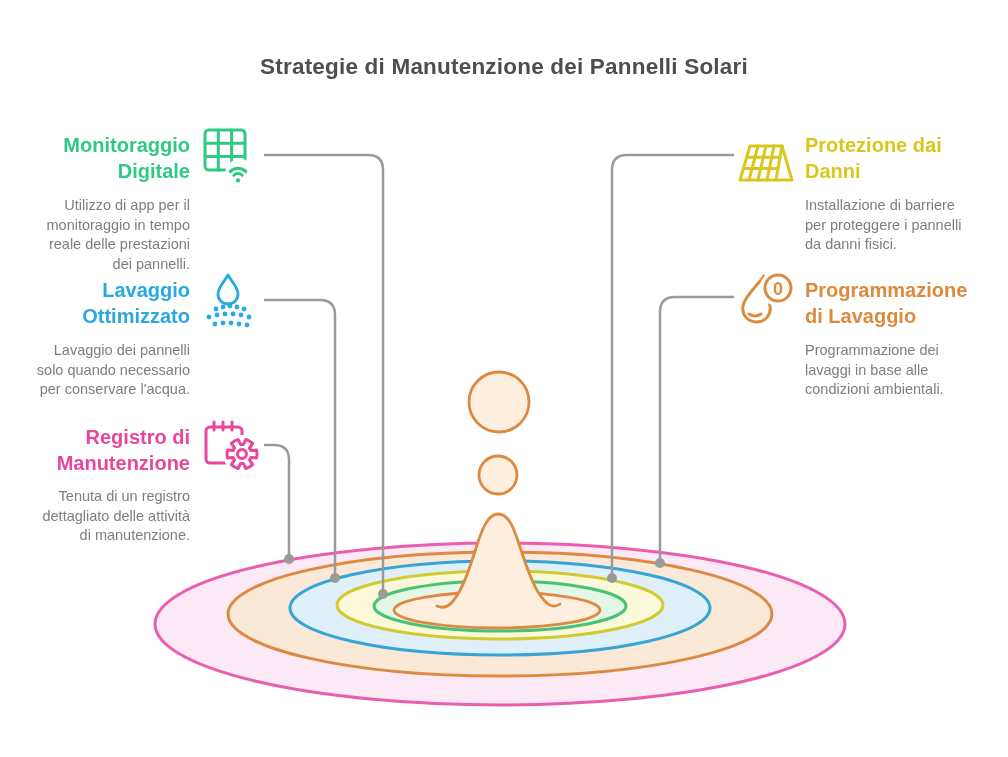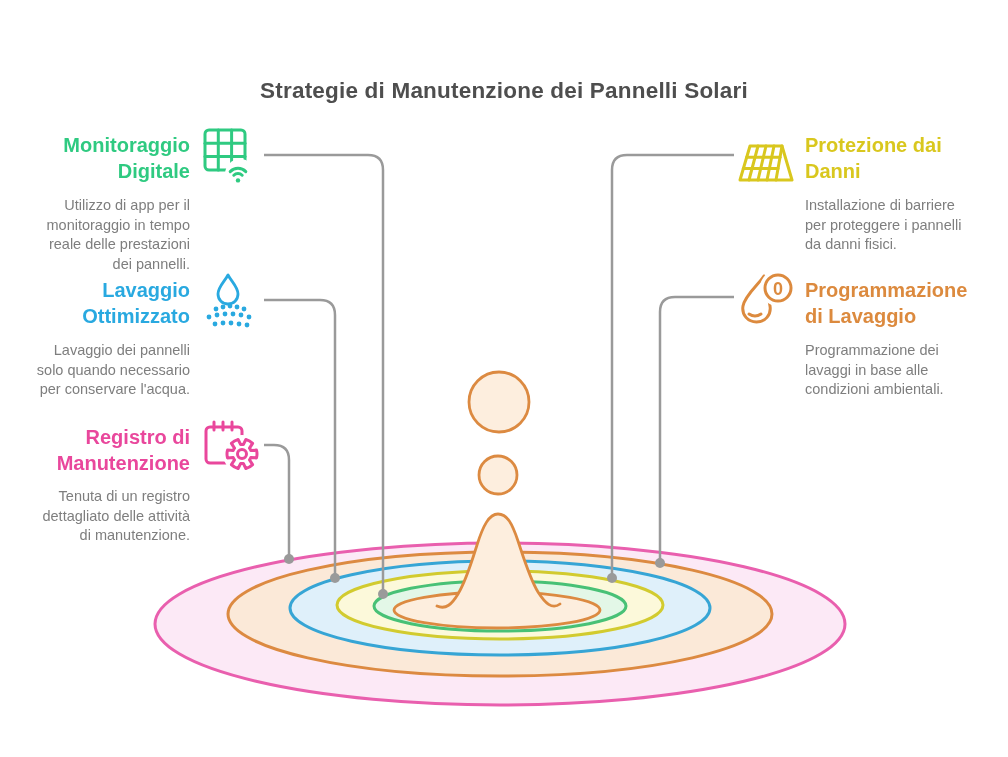--- a/index.html
+++ b/index.html
@@ -2,21 +2,21 @@
 <html><head>
 <meta charset="utf-8">
 <style>
   html,body{margin:0;padding:0;background:#ffffff;}
   #canvas{
     position:relative;width:1008px;height:757px;background:#ffffff;overflow:hidden;
     font-family:"Liberation Sans","DejaVu Sans",sans-serif;
   }
   .title{
     position:absolute;top:54px;left:0;right:0;text-align:center;
-    font-size:22.5px;font-weight:700;color:#4e4e4e;letter-spacing:.2px;margin-top:24px;
+    font-size:22.5px;font-weight:700;color:#4e4e4e;letter-spacing:.2px;
   }
   .item-heading{
     position:absolute;font-size:20px;line-height:26px;font-weight:600;
     white-space:pre-line;
   }
   .item-desc{
     position:absolute;font-size:14.5px;line-height:19.5px;color:#7e7e7e;
     white-space:pre-line;
   }
   .left{right:818px;text-align:right;width:220px;}

